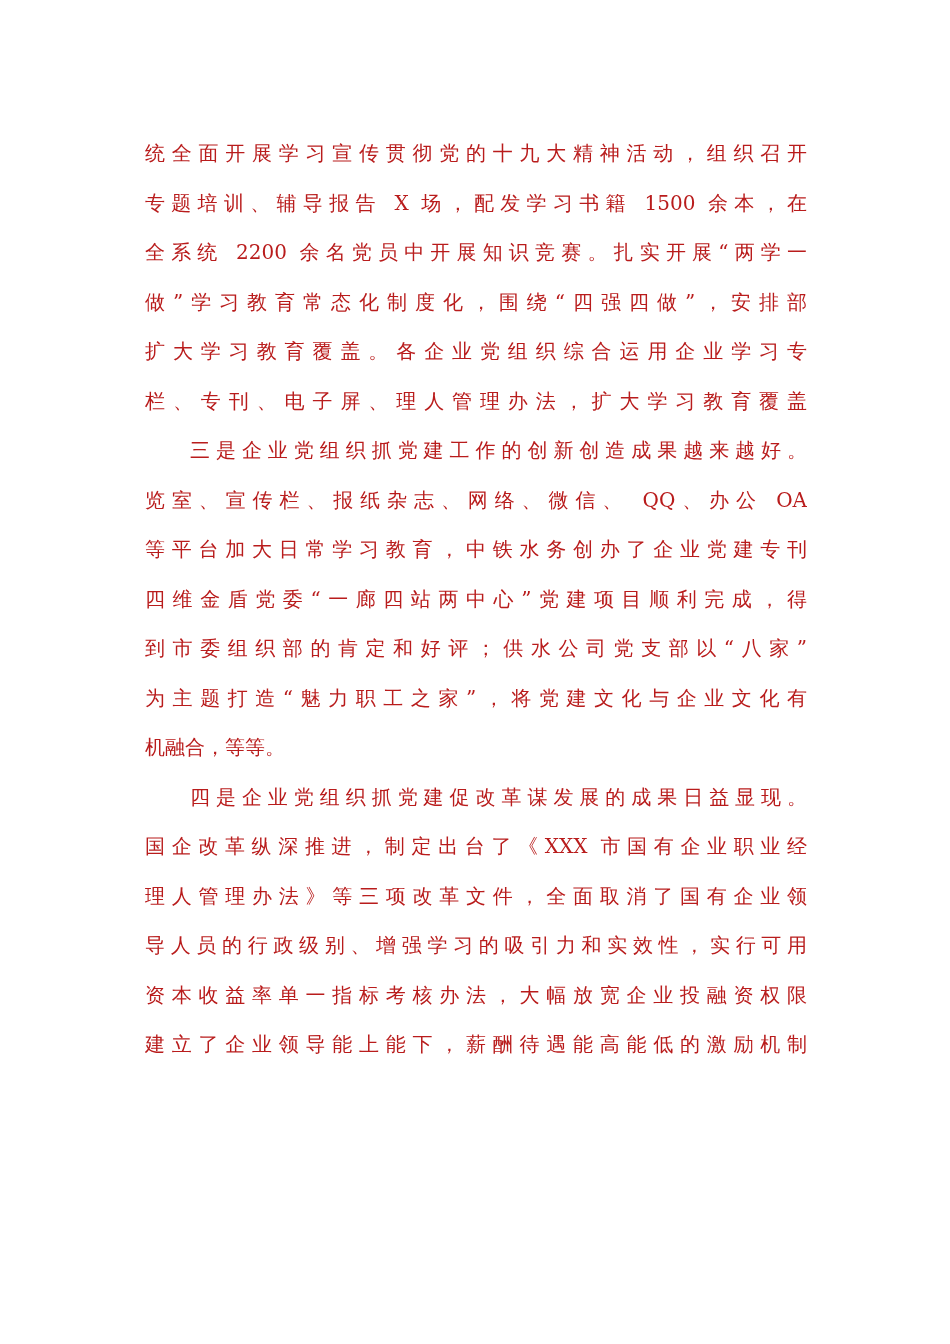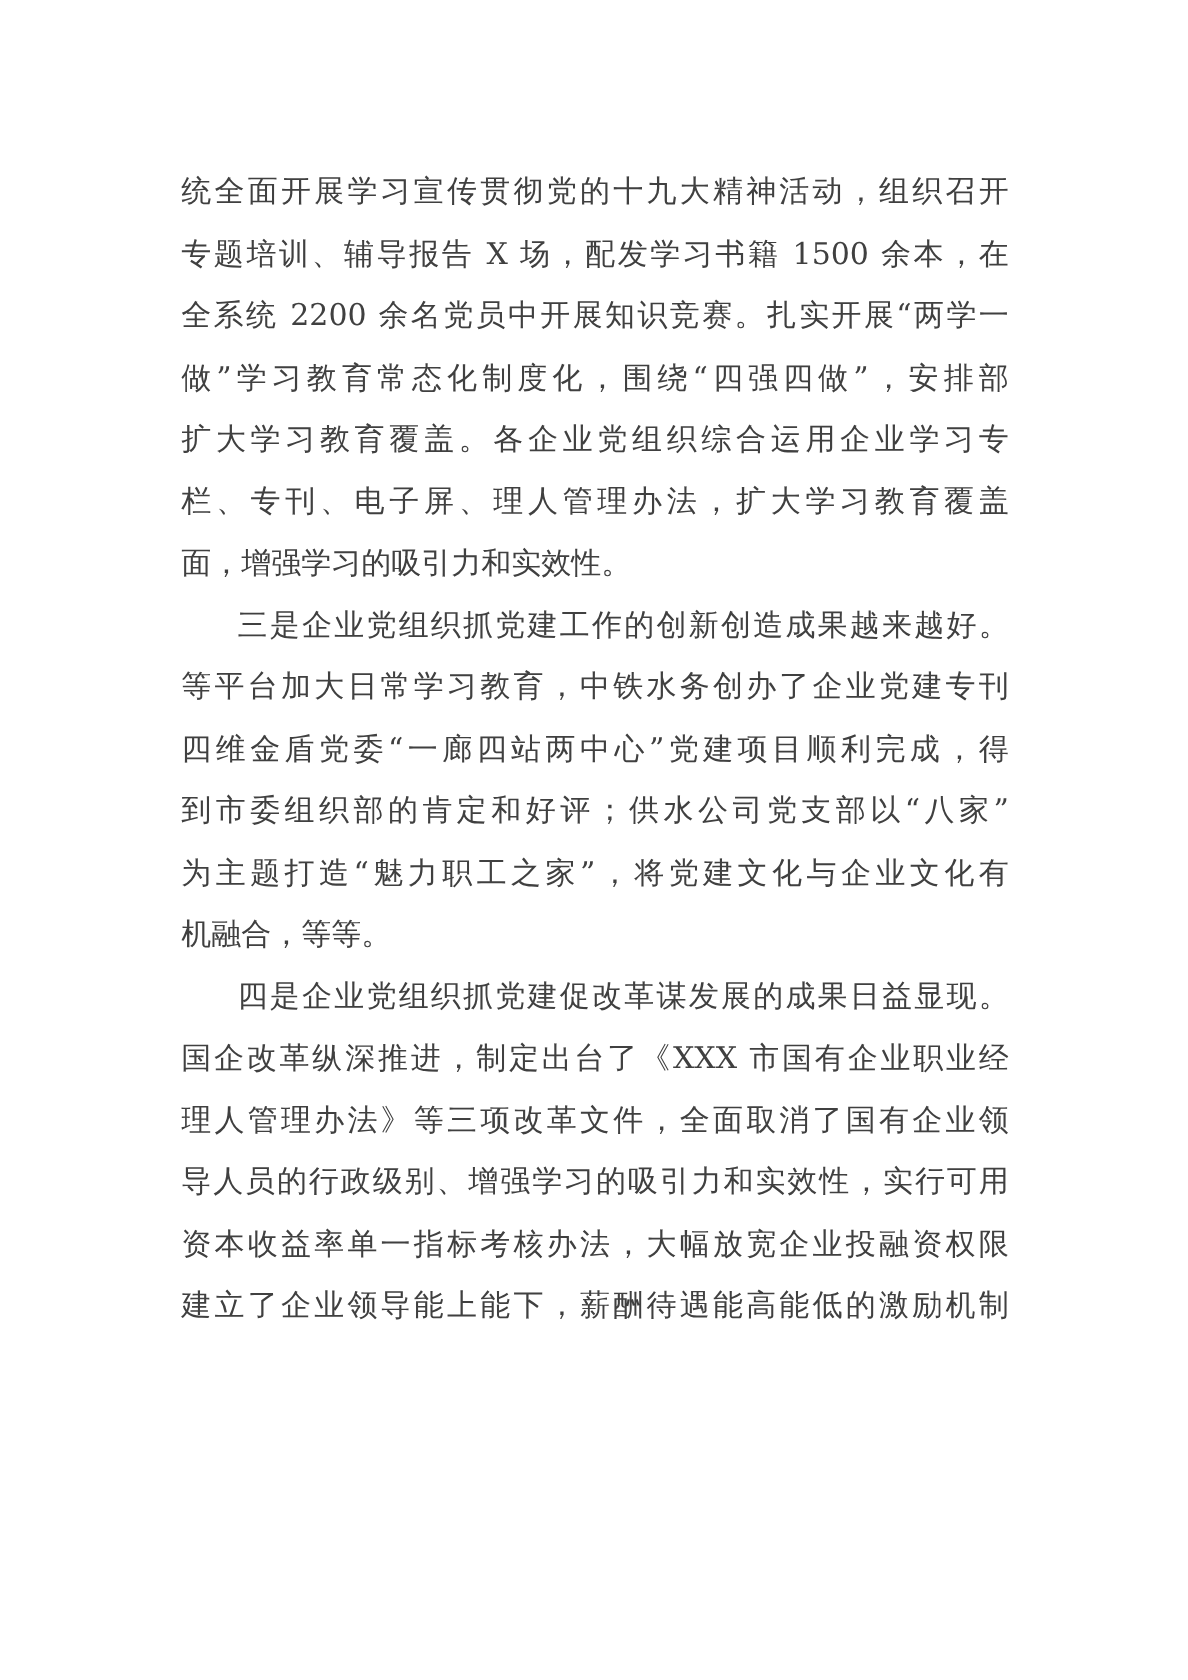--- a/index.html
+++ b/index.html
@@ -1,21 +1,21 @@
 <!DOCTYPE html>
 <html><head>
 <meta charset="utf-8">
 <style>
   html, body { margin: 0; padding: 0; background: #ffffff; }
   body { width: 950px; height: 1344px; position: relative; overflow: hidden; }
   .page { position: absolute; left: 0; top: 0; width: 950px; height: 1344px; background: #ffffff; }
   .body-text {
     position: absolute; left: 145px; top: 132px; width: 662px;
     font-family: "DejaVu Serif", "Liberation Serif", serif;
-    font-size: 24px; color: #404040;
+    font-size: 20px; color: #b91c1c;
   }
   .line {
     height: 49.5px; line-height: 42px; white-space: nowrap;
     text-align: justify; text-align-last: justify; overflow: hidden;
   }
   .line.last { text-align-last: left; }
   .line.indent { padding-left: 45px; }
 </style>
 </head>
 <body>
@@ -23,25 +23,25 @@
 <div class="page">
   <div class="body-text">
 
     <div>
       <div class="line">统全面开展学习宣传贯彻党的十九大精神活动，组织召开</div>
       <div class="line">专题培训、辅导报告 X 场，配发学习书籍 1500 余本，在</div>
       <div class="line">全系统 2200 余名党员中开展知识竞赛。扎实开展“两学一</div>
       <div class="line">做”学习教育常态化制度化，围绕“四强四做”，安排部</div>
       <div class="line">扩大学习教育覆盖。各企业党组织综合运用企业学习专</div>
       <div class="line">栏、专刊、电子屏、理人管理办法，扩大学习教育覆盖</div>
-      <div class="line last">面，增强学习的吸引力和实效性。</div>
     </div>
 
     <div>
       <div class="line indent">三是企业党组织抓党建工作的创新创造成果越来越好。</div>
+      <div class="line">览室、宣传栏、报纸杂志、网络、微信、 QQ、办公 OA</div>
       <div class="line">等平台加大日常学习教育，中铁水务创办了企业党建专刊</div>
       <div class="line">四维金盾党委“一廊四站两中心”党建项目顺利完成，得</div>
       <div class="line">到市委组织部的肯定和好评；供水公司党支部以“八家”</div>
       <div class="line">为主题打造“魅力职工之家”，将党建文化与企业文化有</div>
       <div class="line last">机融合，等等。</div>
     </div>
 
     <div>
       <div class="line indent">四是企业党组织抓党建促改革谋发展的成果日益显现。</div>
       <div class="line">国企改革纵深推进，制定出台了《XXX 市国有企业职业经</div>

